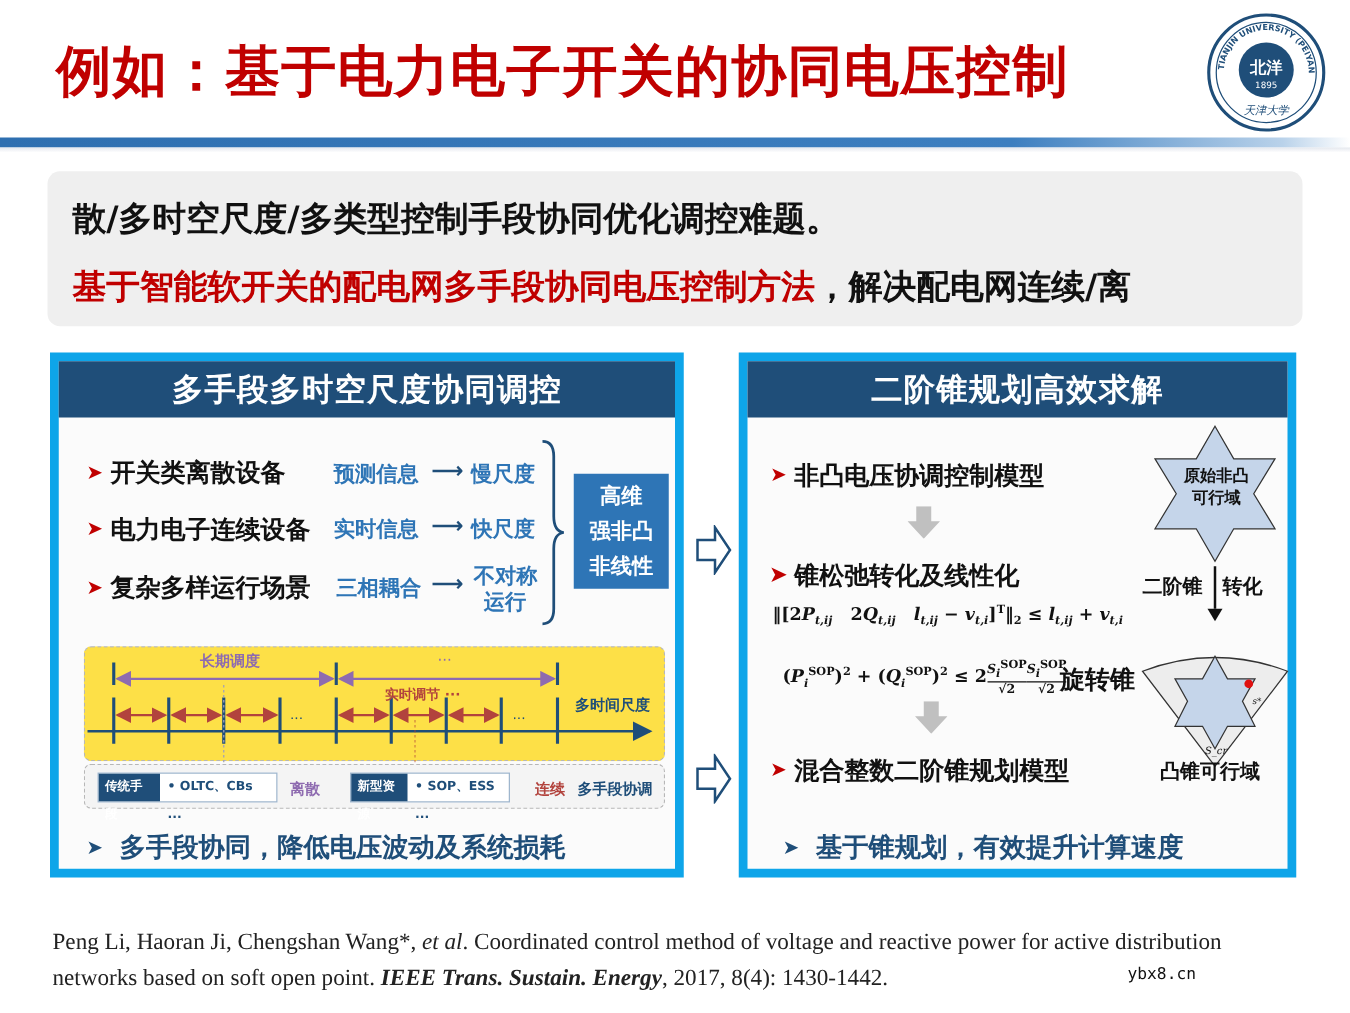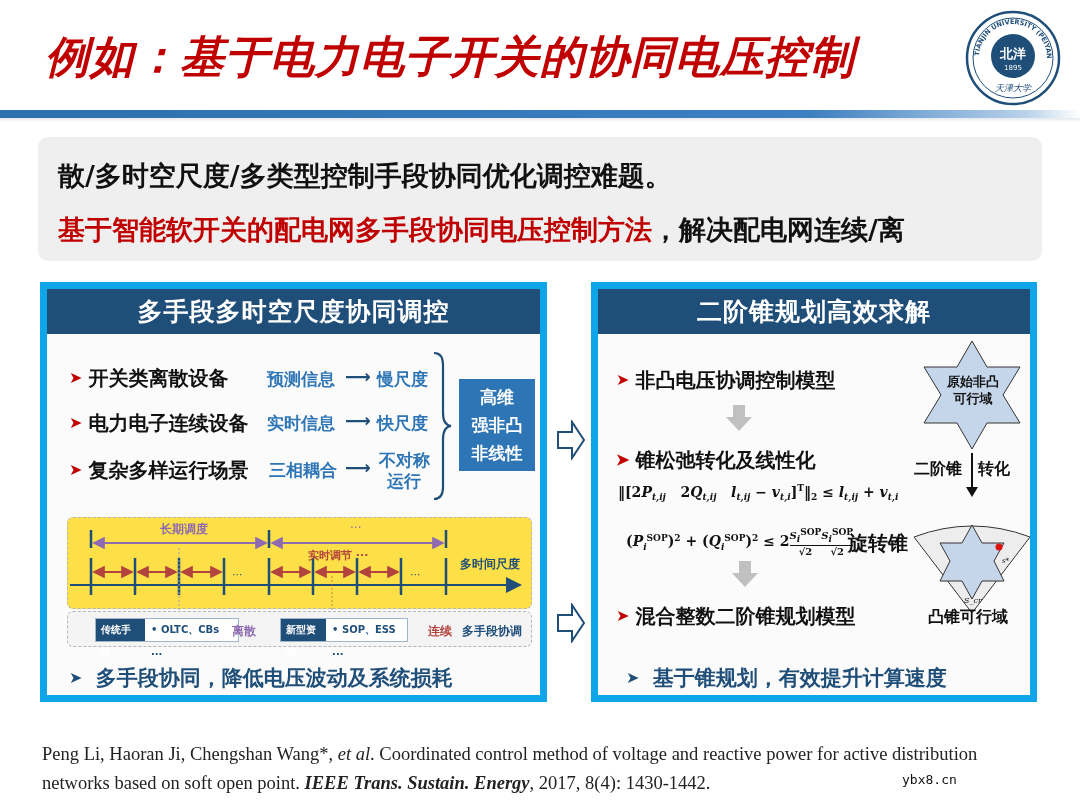--- a/index.html
+++ b/index.html
@@ -1,19 +1,19 @@
 <!DOCTYPE html>
 <html><head>
 <meta charset="utf-8">
 <style>
   * { box-sizing: border-box; margin: 0; padding: 0; }
   html, body { width: 1080px; height: 810px; background: #ffffff; overflow: hidden; }
   body { position: relative; font-family: "DejaVu Sans", "Liberation Sans", sans-serif; }
 
-  .title { position: absolute; left: 45px; top: 28px; font-size: 44px; font-weight: bold; color: #c00000; letter-spacing: 1px; white-space: nowrap; font-style: italic; }
+  .title { position: absolute; left: 45px; top: 28px; font-size: 44px; font-weight: bold; color: #c00000; letter-spacing: 1px; white-space: nowrap; }
   .title-bar { position: absolute; left: 0; top: 110px; width: 1080px; height: 8px;
     background: linear-gradient(to right, #2e6fb0 0%, #3d7fc0 75%, #b9d2ea 95%, #ffffff 100%); }
   .title-bar-shadow { position: absolute; left: 0; top: 118px; width: 1080px; height: 4px;
     background: linear-gradient(to bottom, #e4e8ee, #ffffff); }
 
   .logo { position: absolute; left: 965px; top: 10px; width: 96px; height: 96px; }
 
   .summary { position: absolute; left: 38px; top: 137px; width: 1004px; height: 124px;
     background: #efefef; border-radius: 10px; padding: 12px 20px; }
   .summary p { font-size: 27px; font-weight: bold; line-height: 54px; color: #111; }
@@ -174,21 +174,21 @@
     </svg>
     <div style="position:absolute;left:92px;top:3px;font-size:12px;font-weight:bold;color:#8e6bb0;">长期调度</div>
     <div style="position:absolute;left:282px;top:3px;font-size:12px;color:#8e6bb0;">···</div>
     <div style="position:absolute;left:240px;top:30px;font-size:11px;font-weight:bold;color:#b2433d;">实时调节 ···</div>
     <div style="position:absolute;left:164px;top:50px;font-size:11px;color:#1f4e79;">···</div>
     <div style="position:absolute;left:342px;top:50px;font-size:11px;color:#1f4e79;">···</div>
     <div style="position:absolute;left:392px;top:38px;font-size:12px;font-weight:bold;color:#1f4e79;">多时间尺度</div>
   </div>
 
   <div class="tools-box">
-    <div class="tool" style="left:10px;width:144px;margin-left:17px;">
+    <div class="tool" style="left:10px;width:144px;">
       <span class="tag">传统手段</span>
       <span class="val">• OLTC、CBs ...</span>
     </div>
     <div class="tool-lbl" style="left:164px;color:#8e6bb0;">离散</div>
     <div class="tool" style="left:212px;width:128px;">
       <span class="tag">新型资源</span>
       <span class="val">• SOP、ESS ...</span>
     </div>
     <div class="tool-lbl" style="left:360px;color:#b2433d;">连续</div>
     <div class="tool-lbl" style="left:394px;color:#1f4e79;">多手段协调</div>

